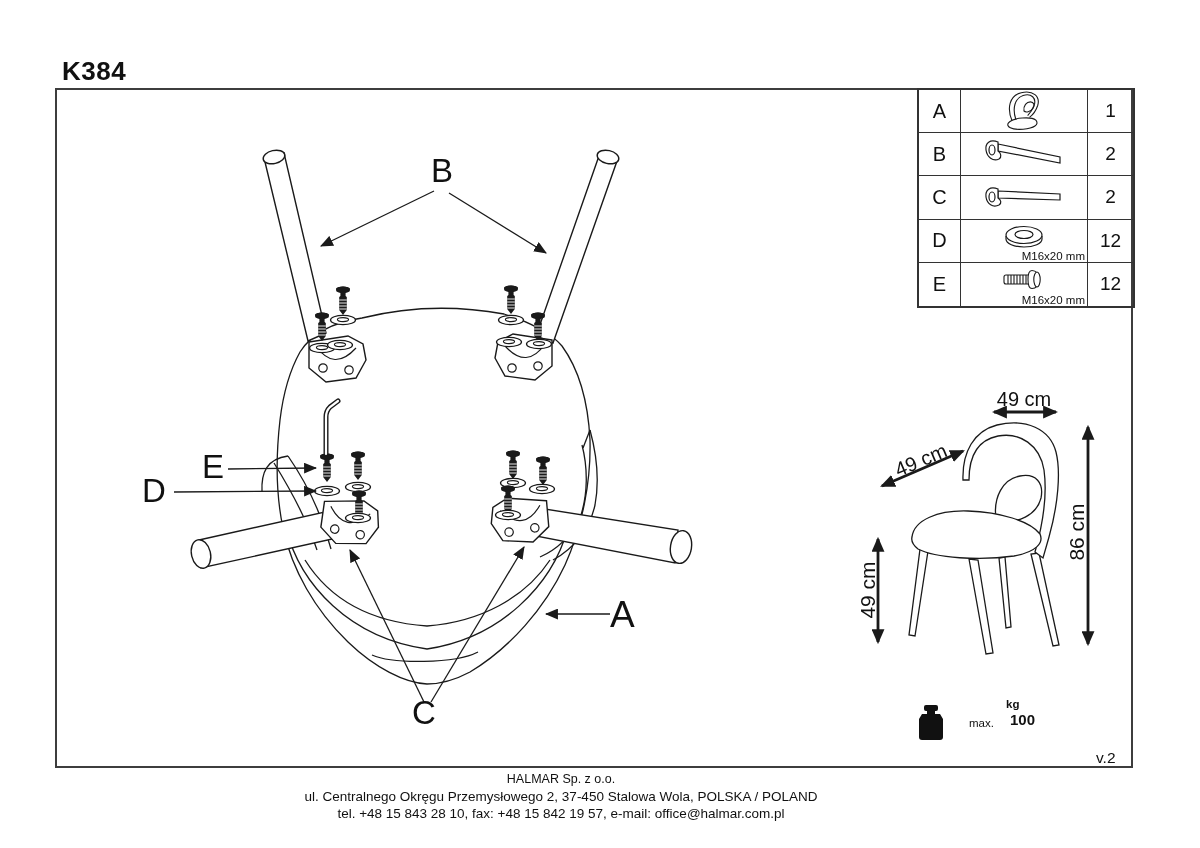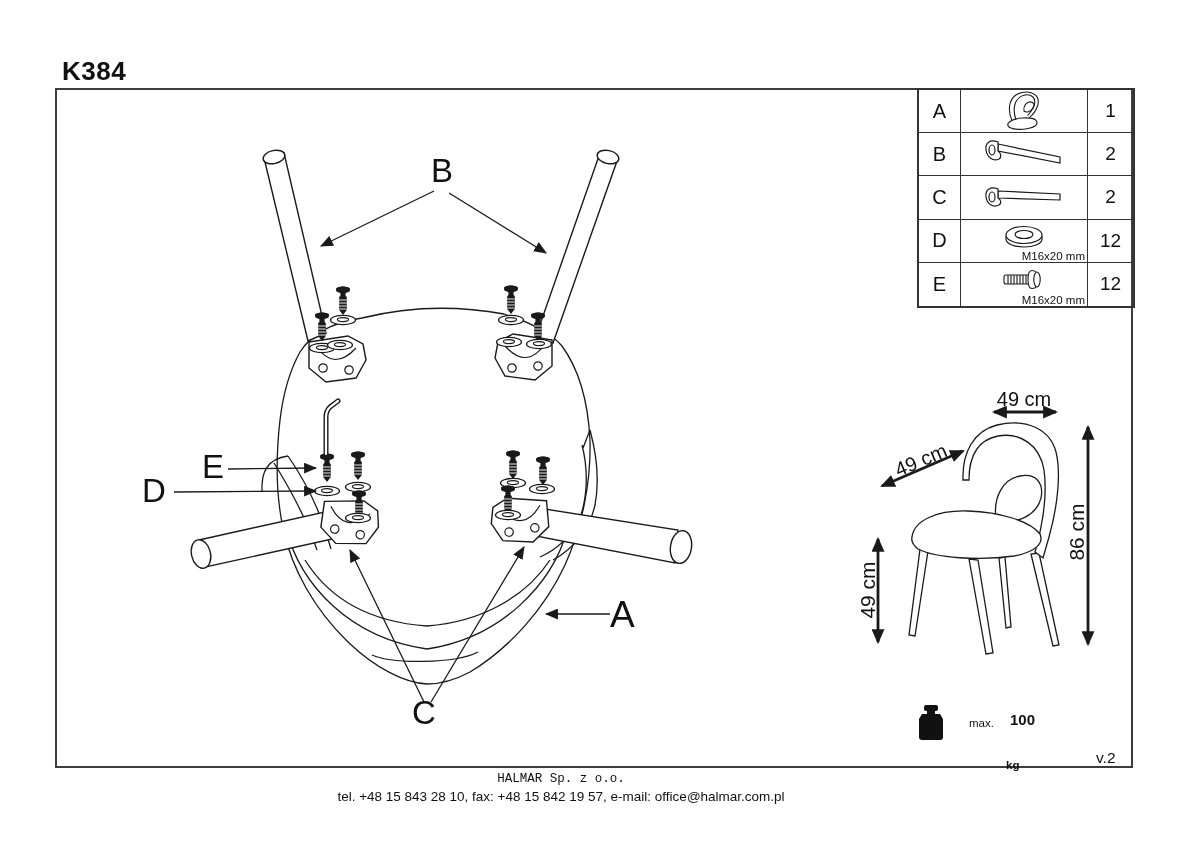--- a/index.html
+++ b/index.html
@@ -30,25 +30,25 @@
   .size-label{position:absolute;right:2px;bottom:0px;font-size:11.5px;white-space:nowrap;}
   
   .dim{font-size:20px;white-space:nowrap;text-align:center;}
   #dim-top{left:993px;top:388px;width:62px;}
   #dim-diag{left:890px;top:449px;width:62px;transform:rotate(-23deg);}
   #dim-right{left:1045px;top:520px;width:64px;transform:rotate(-90deg);font-size:21px;}
   #dim-left{left:836px;top:578px;width:64px;transform:rotate(-90deg);font-size:21px;}
   
   #maxload-prefix{left:945px;top:717px;font-size:11.5px;margin-left:24px;}
   #maxload-value{left:970px;top:711px;font-size:15px;font-weight:bold;margin-left:40px;}
-  #maxload-unit{left:1006px;top:759px;font-size:11.5px;font-weight:bold;}
+  #maxload-unit{left:1006px;top:698px;font-size:11.5px;font-weight:bold;}
   #version{left:1096px;top:749px;width:34px;font-size:15.5px;text-align:left;}
   
   #footer{left:0px;top:771px;width:1122px;text-align:center;}
-  #footer .f1{font-size:12.5px;line-height:17px;font-family:Liberation Mono, monospace;}
+  #footer .f1{font-size:12.5px;line-height:17px;}
   #footer .f2,#footer .f3{font-size:13.5px;line-height:17px;}
 </style>
 </head>
 <body>
 
 <div class="abs" id="title">K384</div>
 <div class="abs" id="sheet-border"></div>
 
 <svg class="abs" id="artwork" viewBox="0 0 1200 848" xmlns="http://www.w3.org/2000/svg">
   <defs>
@@ -281,14 +281,15 @@
 <div class="abs dim" id="dim-left">49 cm</div>
 
 <div class="abs" id="maxload-prefix">max.</div>
 <div class="abs" id="maxload-value">100</div>
 <div class="abs" id="maxload-unit">kg</div>
 
 <div class="abs" id="version">v.2</div>
 
 <div class="abs" id="footer">
   <div class="f1">HALMAR Sp. z o.o.</div>
+  <div class="f2">ul. Centralnego Okręgu Przemysłowego 2, 37-450 Stalowa Wola, POLSKA / POLAND</div>
   <div class="f3">tel. +48 15 843 28 10, fax: +48 15 842 19 57, e-mail: office@halmar.com.pl</div>
 </div>
 
 </body></html>

